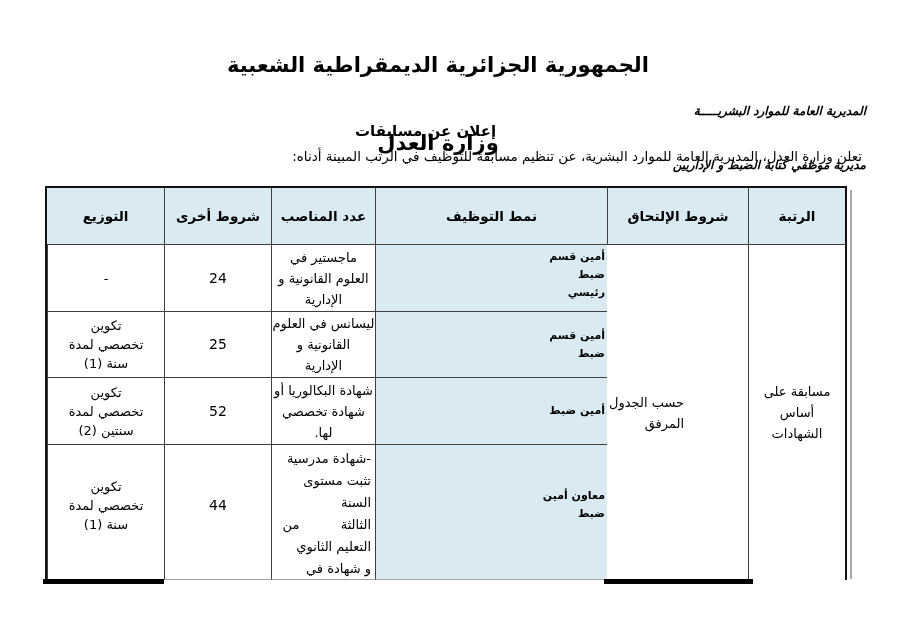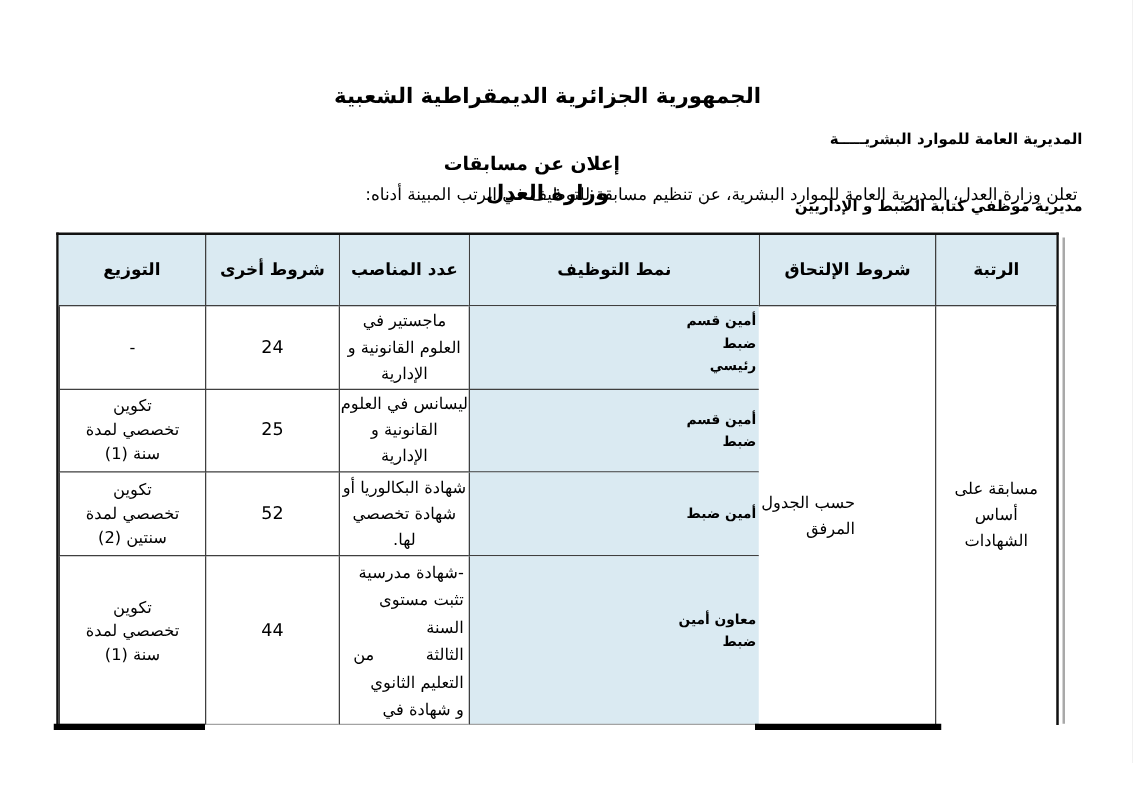--- a/index.html
+++ b/index.html
@@ -8,28 +8,29 @@
   #page {
     position: relative;
     width: 906px; height: 640px;
     background: #ffffff;
     overflow: hidden;
     direction: rtl;
     color: #000;
   }
   
   .title-block {
-    position: absolute; top: 12px; left: 30px; right: 60px;
-    text-align: center; font-weight: bold; font-size: 17px; line-height: 26px;
+    position: absolute; top: 0; left: 30px; right: 60px;
+    text-align: center; font-weight: bold; font-size: 21px; line-height: 26px;
     white-space: pre-wrap;
   }
   .dept-block {
     position: absolute; top: 66px; right: 40px;
     text-align: right; font-weight: bold; font-size: 12px; line-height: 18px;
     white-space: pre-wrap;
+    font-style: italic;
   }
   .announce-title {
     position: absolute; top: 122px; left: 0; right: 55px;
     text-align: center; font-weight: bold; font-size: 15px;
   }
   .intro-line {
     position: absolute; top: 148px; right: 44px; left: 20px;
     text-align: right; font-size: 13.5px;
   }
   

